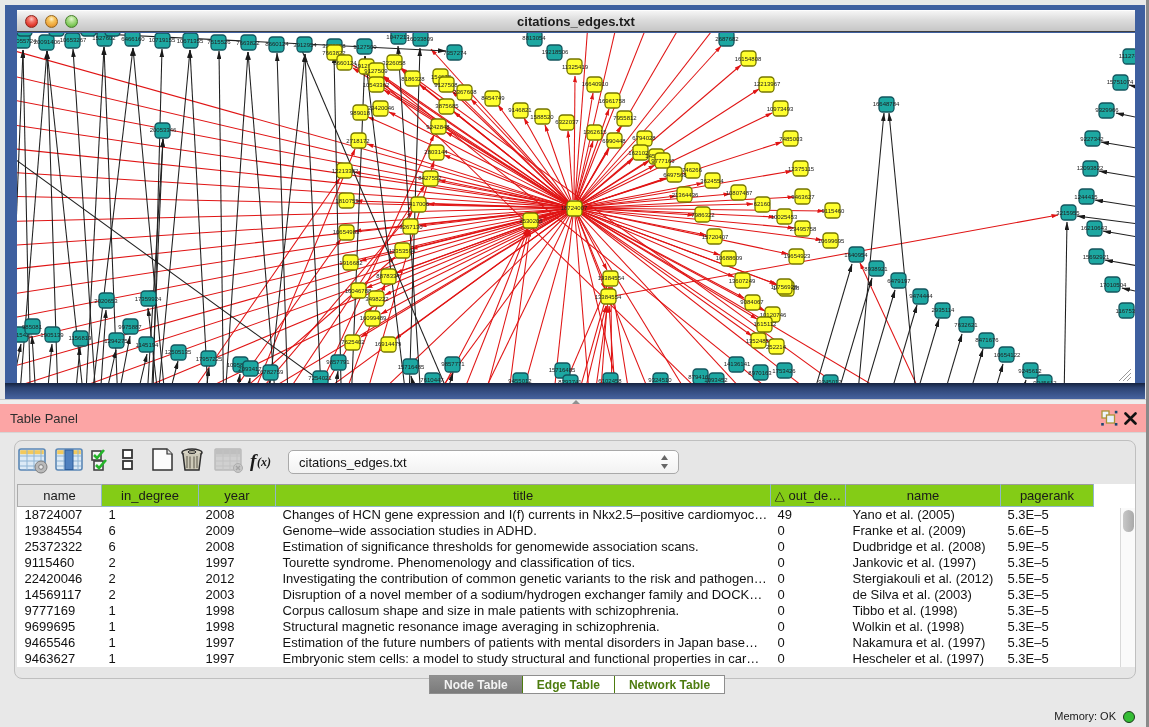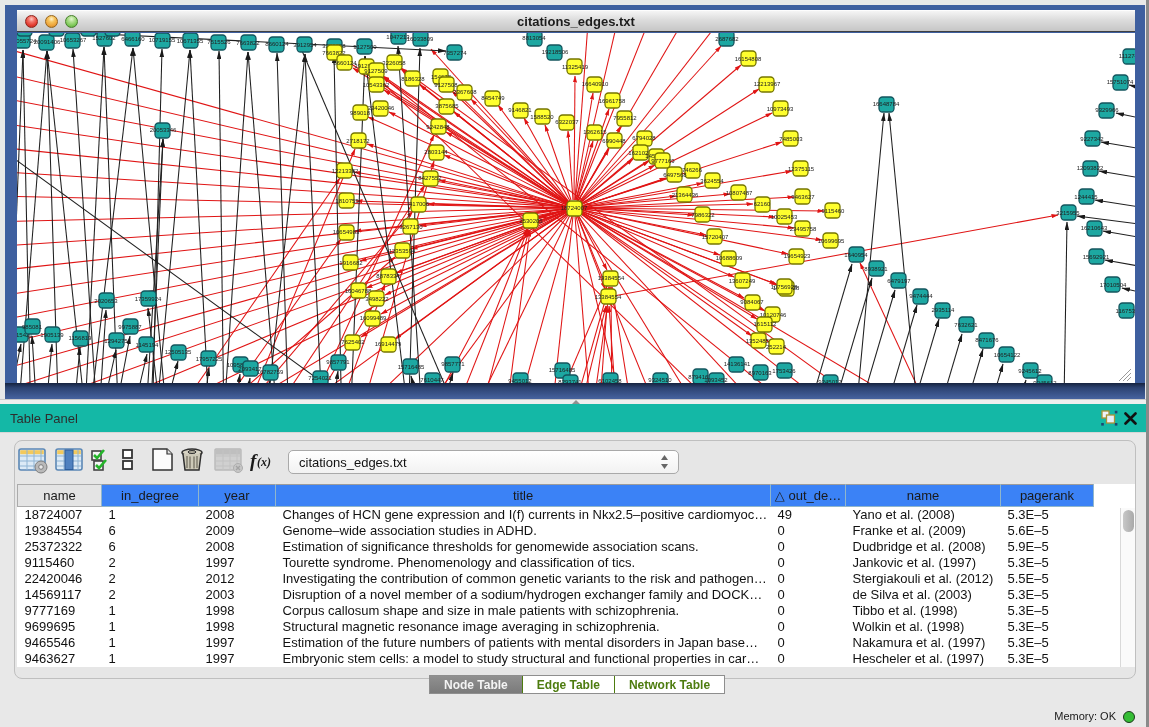--- a/index.html
+++ b/index.html
@@ -24,39 +24,39 @@
   #canvas { position:absolute; left:17px; top:33px; width:1118px; height:350px;
      background:#fff; overflow:hidden; }
 
   
   #divider { position:absolute; left:0; top:399px; width:1149px; height:5px;
      background:#eeeeee; border-top:1px solid #c9c9c9;}
   #grip { position:absolute; left:572px; top:400px; width:0; height:0;
      border-left:4px solid transparent; border-right:4px solid transparent;
      border-bottom:4px solid #909090; }
   #tpbar { position:absolute; left:0; top:404px; width:1149px; height:29px;
-     background:#14b8a6; border-bottom:1px solid #d6d6d6; }
+     background:#fca5a5; border-bottom:1px solid #d6d6d6; }
   #tpbar .lbl { position:absolute; left:10px; top:7px; font-size:13px; color:#2e2e2e; }
   #floaticon { position:absolute; left:1101px; top:410px; width:17px; height:16px; }
   #closex { position:absolute; left:1124px; top:412px; }
 
   
   #panel { position:absolute; left:14px; top:440px; width:1122px; height:239px;
      background:#e6e6e6; border:1px solid #bfbfbf; border-radius:8px; }
   #toolbar { position:absolute; left:0; top:4px; width:100%; height:34px; }
   #combo { position:absolute; left:273px; top:9px; width:391px; height:24px;
      background:linear-gradient(#ffffff,#f2f2f2); border:1px solid #a9a9a9;
      border-radius:5px; font-size:13px; color:#111; padding:4px 0 0 10px; }
   
 
   
   #tablewrap { position:absolute; left:2px; top:43px; width:1118px; height:183px;
      background:#fff; overflow:hidden; }
   table.t { border-collapse:collapse; table-layout:fixed; width:1076px; font-size:13px; }
-  table.t th { height:22px; background:#3b82f6; border:1px solid #90b6cb;
+  table.t th { height:22px; background:#84cc16; border:1px solid #90b6cb;
       border-top:1px solid #9c9c9c; font-weight:normal; color:#1a1a1a;
       overflow:hidden; white-space:nowrap; }
   table.t th.grey { background:#e4e4e4; border:1px solid #ababab; border-right:1px solid #90b6cb;}
   table.t td { height:16px; padding:0 0 0 7px; overflow:hidden; white-space:nowrap;
       color:#111; font-size:13px; line-height:16px;}
   #vscroll { position:absolute; right:0; top:24px; width:15px; height:159px;
       background:#fafafa; border-left:1px solid #d9d9d9; }
   #vthumb { position:absolute; left:2px; top:2px; width:11px; height:22px;
       border-radius:6px; background:linear-gradient(90deg,#c8c8c8,#a9a9a9); }
 
@@ -720,21 +720,21 @@
               <th>△ out_de…</th>
               <th>name</th>
               <th>pagerank</th>
             </tr>
             <tr>
               <td>18724007</td>
               <td>1</td>
               <td>2008</td>
               <td>Changes of HCN gene expression and I(f) currents in Nkx2.5–positive cardiomyoc…</td>
               <td>49</td>
-              <td>Yano et al. (2008)</td>
+              <td>Yano et al. (2005)</td>
               <td>5.3E–5</td>
             </tr>
             <tr>
               <td>19384554</td>
               <td>6</td>
               <td>2009</td>
               <td>Genome–wide association studies in ADHD.</td>
               <td>0</td>
               <td>Franke et al. (2009)</td>
               <td>5.6E–5</td>

